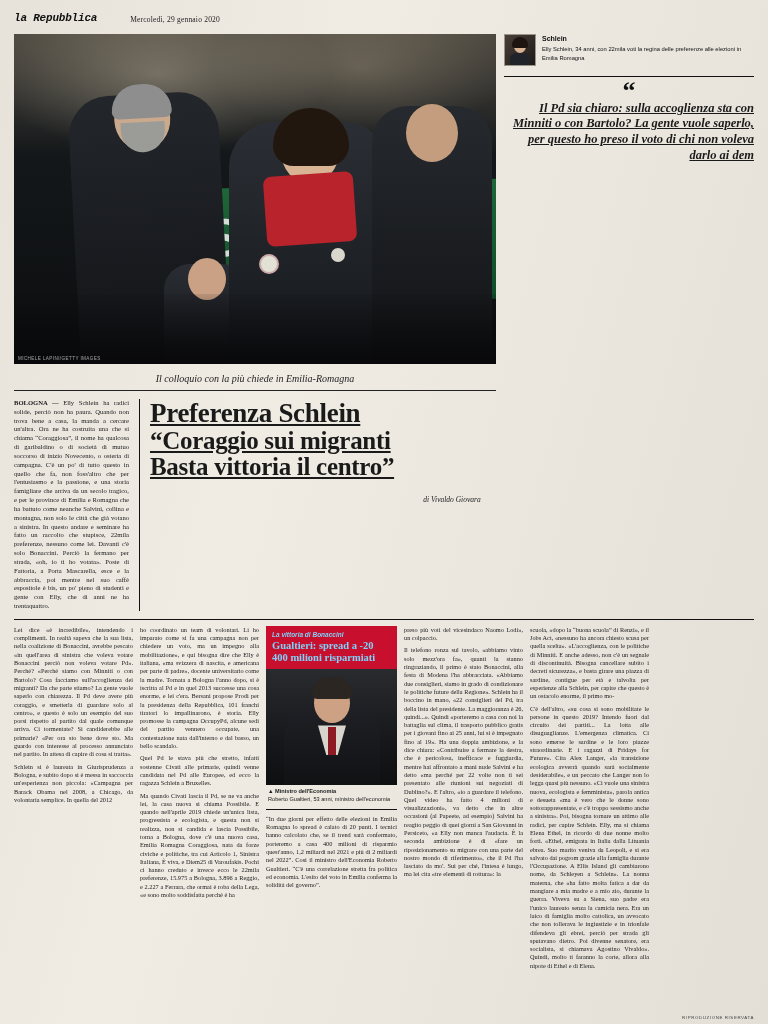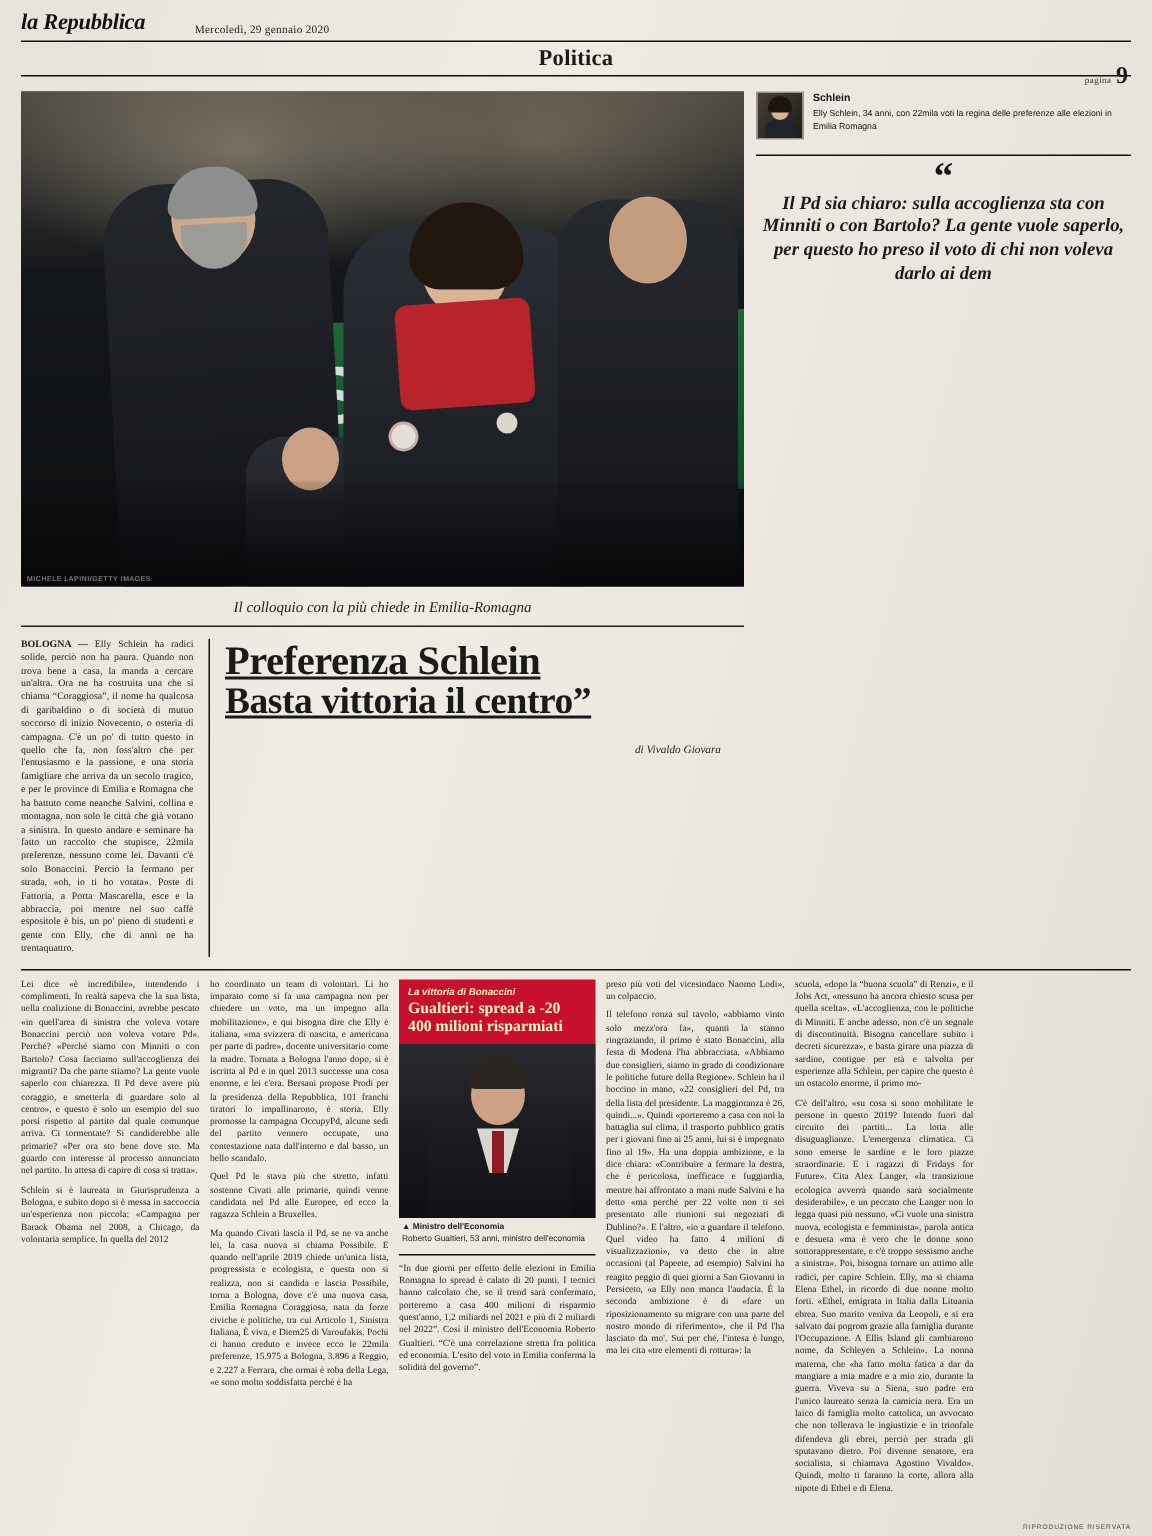--- a/index.html
+++ b/index.html
@@ -20,22 +20,22 @@
     box-sizing:border-box;
   }
   
   .masthead{
     display:flex;align-items:flex-end;gap:8px;
     height:14px;
     border-bottom:0;
     margin-bottom:2px;
   }
   .masthead .logo{
-    font-family:Liberation Serif, serif;
-    font-style:italic;font-weight:bold;font-size:15px;letter-spacing:-0.2px;
+    font-family:Liberation Mono, monospace;
+    font-style:italic;font-weight:bold;font-size:11px;letter-spacing:-0.2px;
     color:#111;
     text-align:right;
   }
   .masthead .date{
     font-size:7.5px;color:#222;letter-spacing:.2px;padding-left:25px;
   }
   .section-bar{
     display:flex;align-items:center;justify-content:center;
     border-top:1.2px solid #111;border-bottom:1.2px solid #111;
     height:22px;margin-top:3px;position:relative;
@@ -199,21 +199,22 @@
     padding-top:6px;margin-bottom:10px;
     position:relative;
   }
   .quote-mark{
     font-family:"Liberation Serif", serif;
     font-size:26px;font-weight:bold;line-height:.6;color:#111;
     text-align:center;margin-bottom:2px;
   }
   .quote-text{
     font-style:italic;font-weight:bold;font-size:12.5px;line-height:1.26;
-    text-align:center;
+    text-align:right;
+    text-decoration:underline;
   }
   .quote-block.second{border-top:1px solid #111;padding-top:8px;}
   
   .headline-wrap{
     display:flex;gap:10px;margin-top:8px;
   }
   .lead-col{
     width:115px;flex:0 0 auto;
     font-size:6.6px;line-height:1.34;text-align:justify;
     column-gap:6px;
@@ -244,21 +245,21 @@
     font-size:6.3px;line-height:1.32;text-align:justify;
     hyphens:auto;
   }
   .col p{margin:0 0 4px 0;}
   .col p.first{text-indent:0;}
   
   .boxcol{
     width:131px;flex:0 0 auto;
   }
   .redbox{
-    background:#c8102e;color:#fef9c3;
+    background:#c8102e;color:#7dd3fc;
     padding:5px 6px 6px 6px;
   }
   .redbox .kicker{
     font-family:"Liberation Sans", sans-serif;
     font-size:6.5px;font-weight:bold;font-style:italic;margin-bottom:2px;
   }
   .redbox .bx-title{
     font-weight:bold;font-size:10.5px;line-height:1.12;
   }
   .boxphoto{
@@ -306,27 +307,20 @@
 </head>
 <body>
 
 <div class="page">
 
   <div class="masthead">
     <span class="logo">la Repubblica</span>
     <span class="date">Mercoledì, 29 gennaio 2020</span>
   </div>
 
-  <div class="section-bar">
-    <span class="section-title">Politica</span>
-    <span class="pagenum">
-      <span class="lbl">pagina</span>
-      <span class="num">9</span>
-    </span>
-  </div>
 
   <div class="top">
     <div>
       <div class="photo">
         <div class="bg"></div>
         <div class="stagelight"></div>
         <div class="greenbanner">
           <div class="txt">Sta</div>
           <div class="txt2">20</div>
         </div>
@@ -375,20 +369,21 @@
     </div>
   </div>
 
   <div class="headline-wrap">
     <div class="lead-col">
       <span class="dateline">BOLOGNA —</span><span> Elly Schlein ha radici solide, perciò non ha paura. Quando non trova bene a casa, la manda a cercare un'altra. Ora ne ha costruita una che si chiama “Coraggiosa”, il nome ha qualcosa di garibaldino o di società di mutuo soccorso di inizio Novecento, o osteria di campagna. C'è un po' di tutto questo in quello che fa, non foss'altro che per l'entusiasmo e la passione, e una storia famigliare che arriva da un secolo tragico, e per le province di Emilia e Romagna che ha battuto come neanche Salvini, collina e montagna, non solo le città che già votano a sinistra. In questo andare e seminare ha fatto un raccolto che stupisce, 22mila preferenze, nessuno come lei. Davanti c'è solo Bonaccini. Perciò la fermano per strada, «oh, io ti ho votata». Poste di Fattoria, a Porta Mascarella, esce e la abbraccia, poi mentre nel suo caffè espositole è bis, un po' pieno di studenti e gente con Elly, che di anni ne ha trentaquattro.</span>
     </div>
     <div class="headline-area">
       <h1>
         <div>Preferenza Schlein</div>
+        <div class="l2">“Coraggio sui migranti</div>
         <div class="l2">Basta vittoria il centro”</div>
       </h1>
       <div class="byline">di Vivaldo Giovara</div>
     </div>
   </div>
 
   <div class="body-cols">
     <div class="col">
       <p class="first">Lei dice «è incredibile», intendendo i complimenti. In realtà sapeva che la sua lista, nella coalizione di Bonaccini, avrebbe pescato «in quell'area di sinistra che voleva votare Bonaccini perciò non voleva votare Pd». Perché? «Perché siamo con Minniti o con Bartolo? Cosa facciamo sull'accoglienza dei migranti? Da che parte stiamo? La gente vuole saperlo con chiarezza. Il Pd deve avere più coraggio, e smetterla di guardare solo al centro», e questo è solo un esempio del suo porsi rispetto al partito dal quale comunque arriva. Ci tormentate? Si candiderebbe alle primarie? «Per ora sto bene dove sto. Ma guardo con interesse al processo annunciato nel partito. In attesa di capire di cosa si tratta».</p>
       <p>Schlein si è laureata in Giurisprudenza a Bologna, e subito dopo si è messa in saccoccia un'esperienza non piccola: «Campagna per Barack Obama nel 2008, a Chicago, da volontaria semplice. In quella del 2012</p>

